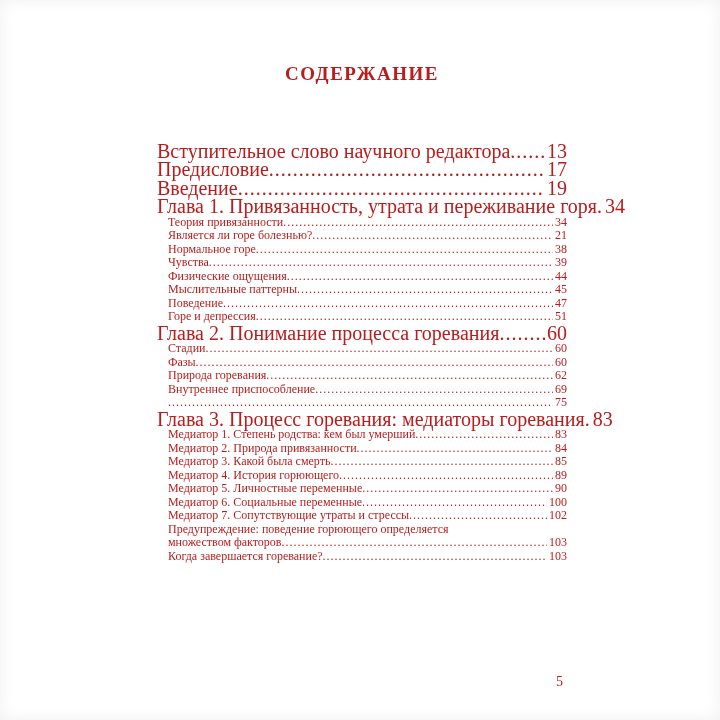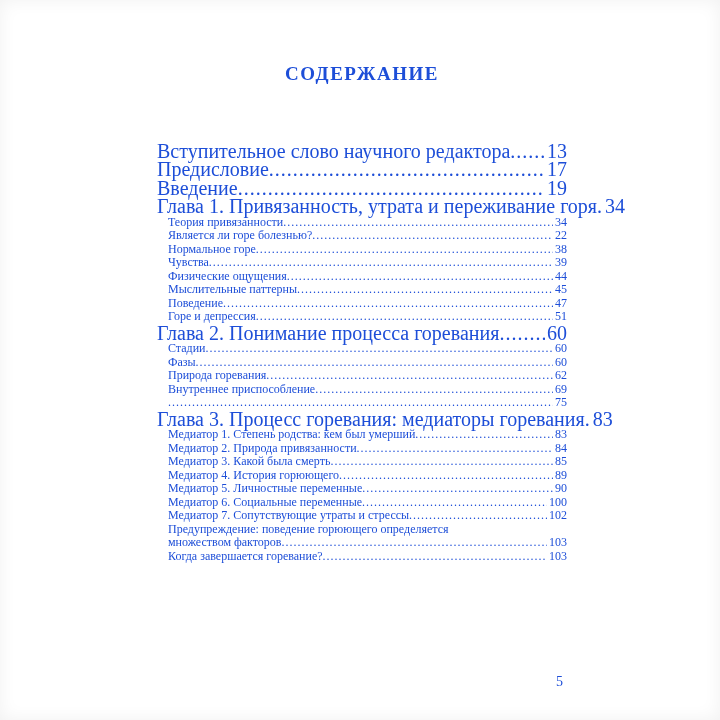--- a/index.html
+++ b/index.html
@@ -8,21 +8,21 @@
     background: #f4f4f4;
   }
   .page {
     position: relative;
     width: 720px;
     height: 720px;
     margin: 0 auto;
     background: #ffffff;
     box-shadow: inset 0 0 18px rgba(0,0,0,0.06);
     font-family: "Liberation Serif", "DejaVu Serif", serif;
-    color: #1d4ed8;
+    color: #b91c1c;
     overflow: hidden;
     box-sizing: border-box;
   }
   .content {
     position: absolute;
     top: 62px;
     left: 157px;
     width: 410px;
   }
   h1.title {
@@ -106,21 +106,21 @@
     <span class="pg">34</span>
   </div>
         <div class="row sub">
     <span class="label">Теория привязанности</span>
     <span class="leader"></span>
     <span class="pg">34</span>
   </div>
         <div class="row sub">
     <span class="label">Является ли горе болезнью? </span>
     <span class="leader"></span>
-    <span class="pg">22</span>
+    <span class="pg">21</span>
   </div>
         <div class="row sub">
     <span class="label">Нормальное горе</span>
     <span class="leader"></span>
     <span class="pg">38</span>
   </div>
         <div class="row sub">
     <span class="label">Чувства </span>
     <span class="leader"></span>
     <span class="pg">39</span>

